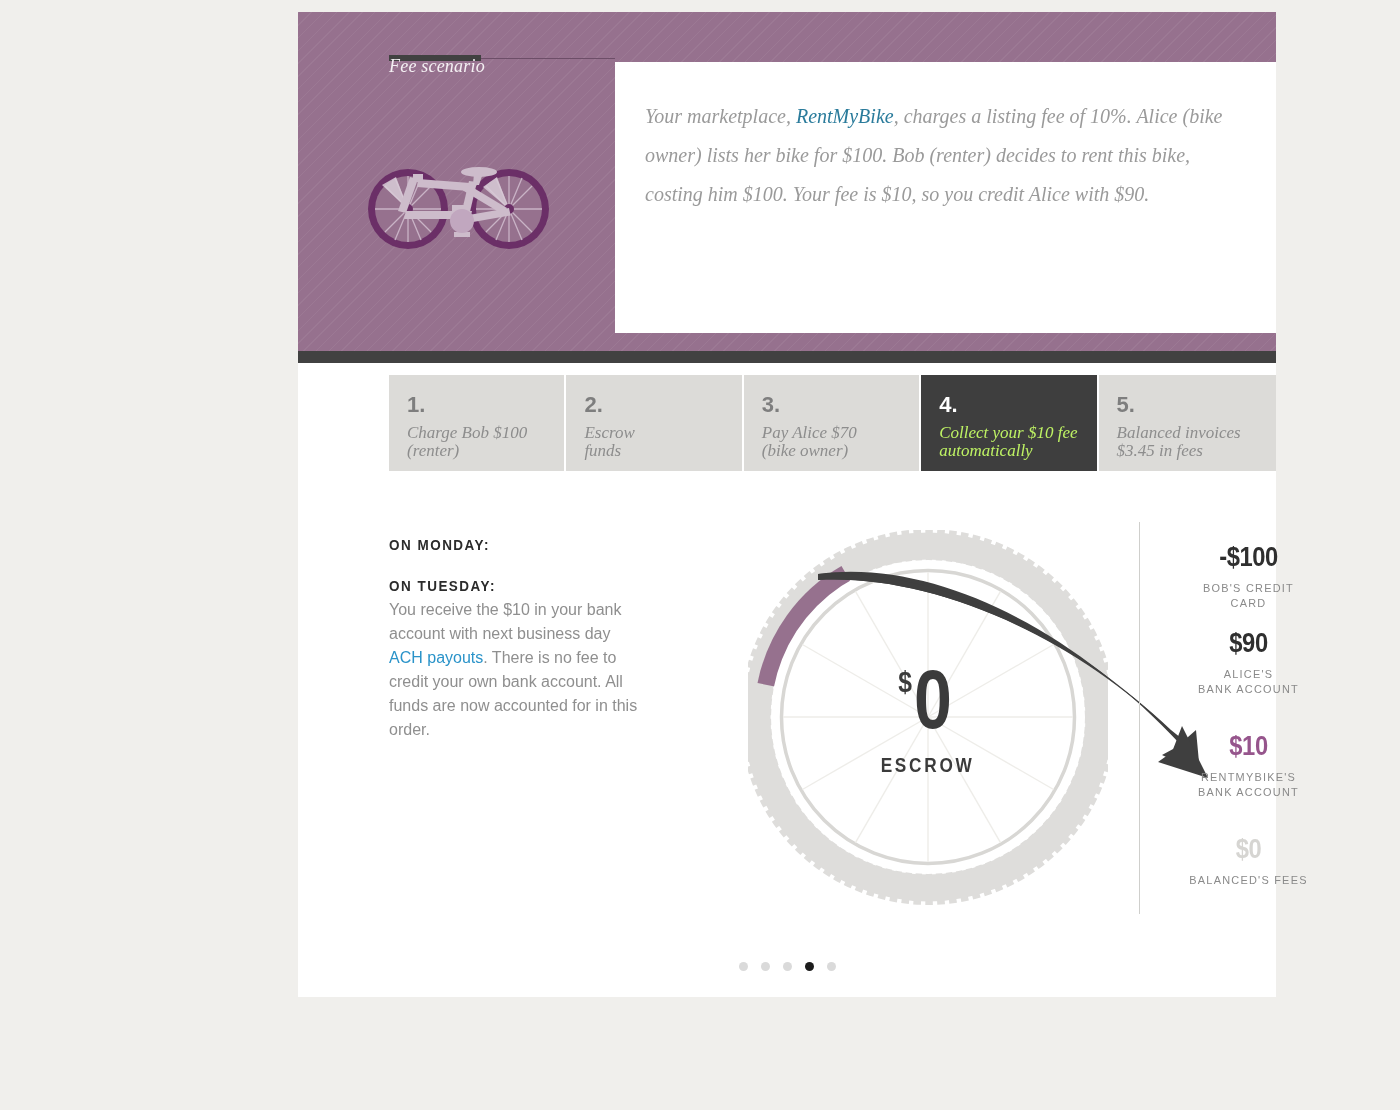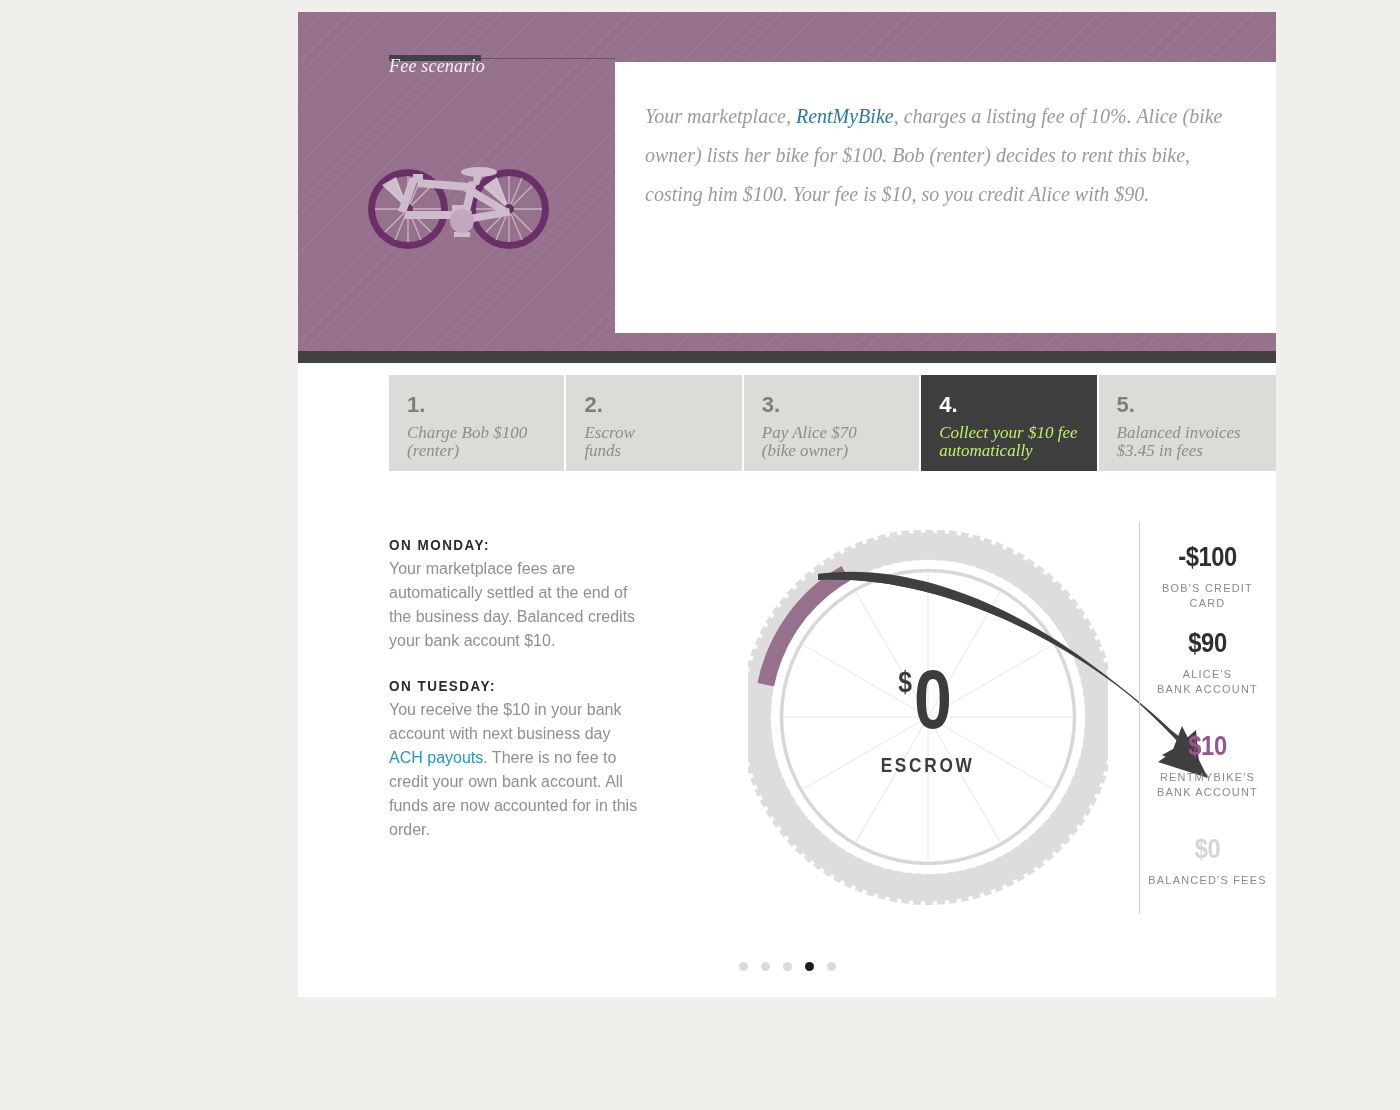--- a/index.html
+++ b/index.html
@@ -111,21 +111,21 @@
   }
 
   
   .arrow-layer{position:absolute;left:298px;top:518px;width:960px;height:380px;pointer-events:none;}
 
   
   .amounts{position:absolute;left:841px;top:510px;width:137px;height:392px;}
   .amounts .divider{
     position:absolute;left:0;top:0;width:1px;height:392px;background:#cfcfcc;
   }
-  .amt-row{position:absolute;left:0;width:137px;text-align:center;}
+  .amt-row{position:absolute;left:0;width:137px;text-align:center;padding-left:41px;}
   .amt-value{
     font-family:"Liberation Sans",sans-serif;font-weight:bold;
     font-size:27px;color:#2f2f2f;line-height:1;transform:scaleX(.88);
     letter-spacing:-.5px;
   }
   .amt-value.purple{color:#96558c;}
   .amt-value.muted{color:#d6d5d2;}
   .amt-caption{
     margin-top:10px;font-size:11.5px;letter-spacing:1.3px;color:#8a8a8a;
     line-height:15px;font-family:"Liberation Sans",sans-serif;
@@ -243,21 +243,20 @@
     </div>
     <div class="tab">
       <div class="tab-num">5.</div>
       <div class="tab-label">Balanced invoices
 $3.45 in fees</div>
     </div>
   </div>
 
   <div class="copy">
     <h3>ON MONDAY:</h3>
-    <p>Your marketplace fees are automatically settled at the end of the business day. Balanced credits your bank account $10.</p>
     <h3 class="block2">ON TUESDAY:</h3>
     <p><span>You receive the $10 in your bank account with next business day </span><a href="#">ACH payouts</a><span>. There is no fee to credit your own bank account. All funds are now accounted for in this order.</span></p>
   </div>
 
   <div class="wheel-wrap">
     <svg viewBox="0 0 360 375" width="360" height="375">
       <defs>
         <clipPath id="tireclip">
           <path d="M180 187 m-183 0 a183 183 0 1 1 366 0 a183 183 0 1 1 -366 0 Z
                    M180 187 m-149 0 a149 149 0 1 0 298 0 a149 149 0 1 0 -298 0 Z" clip-rule="evenodd"></path>

